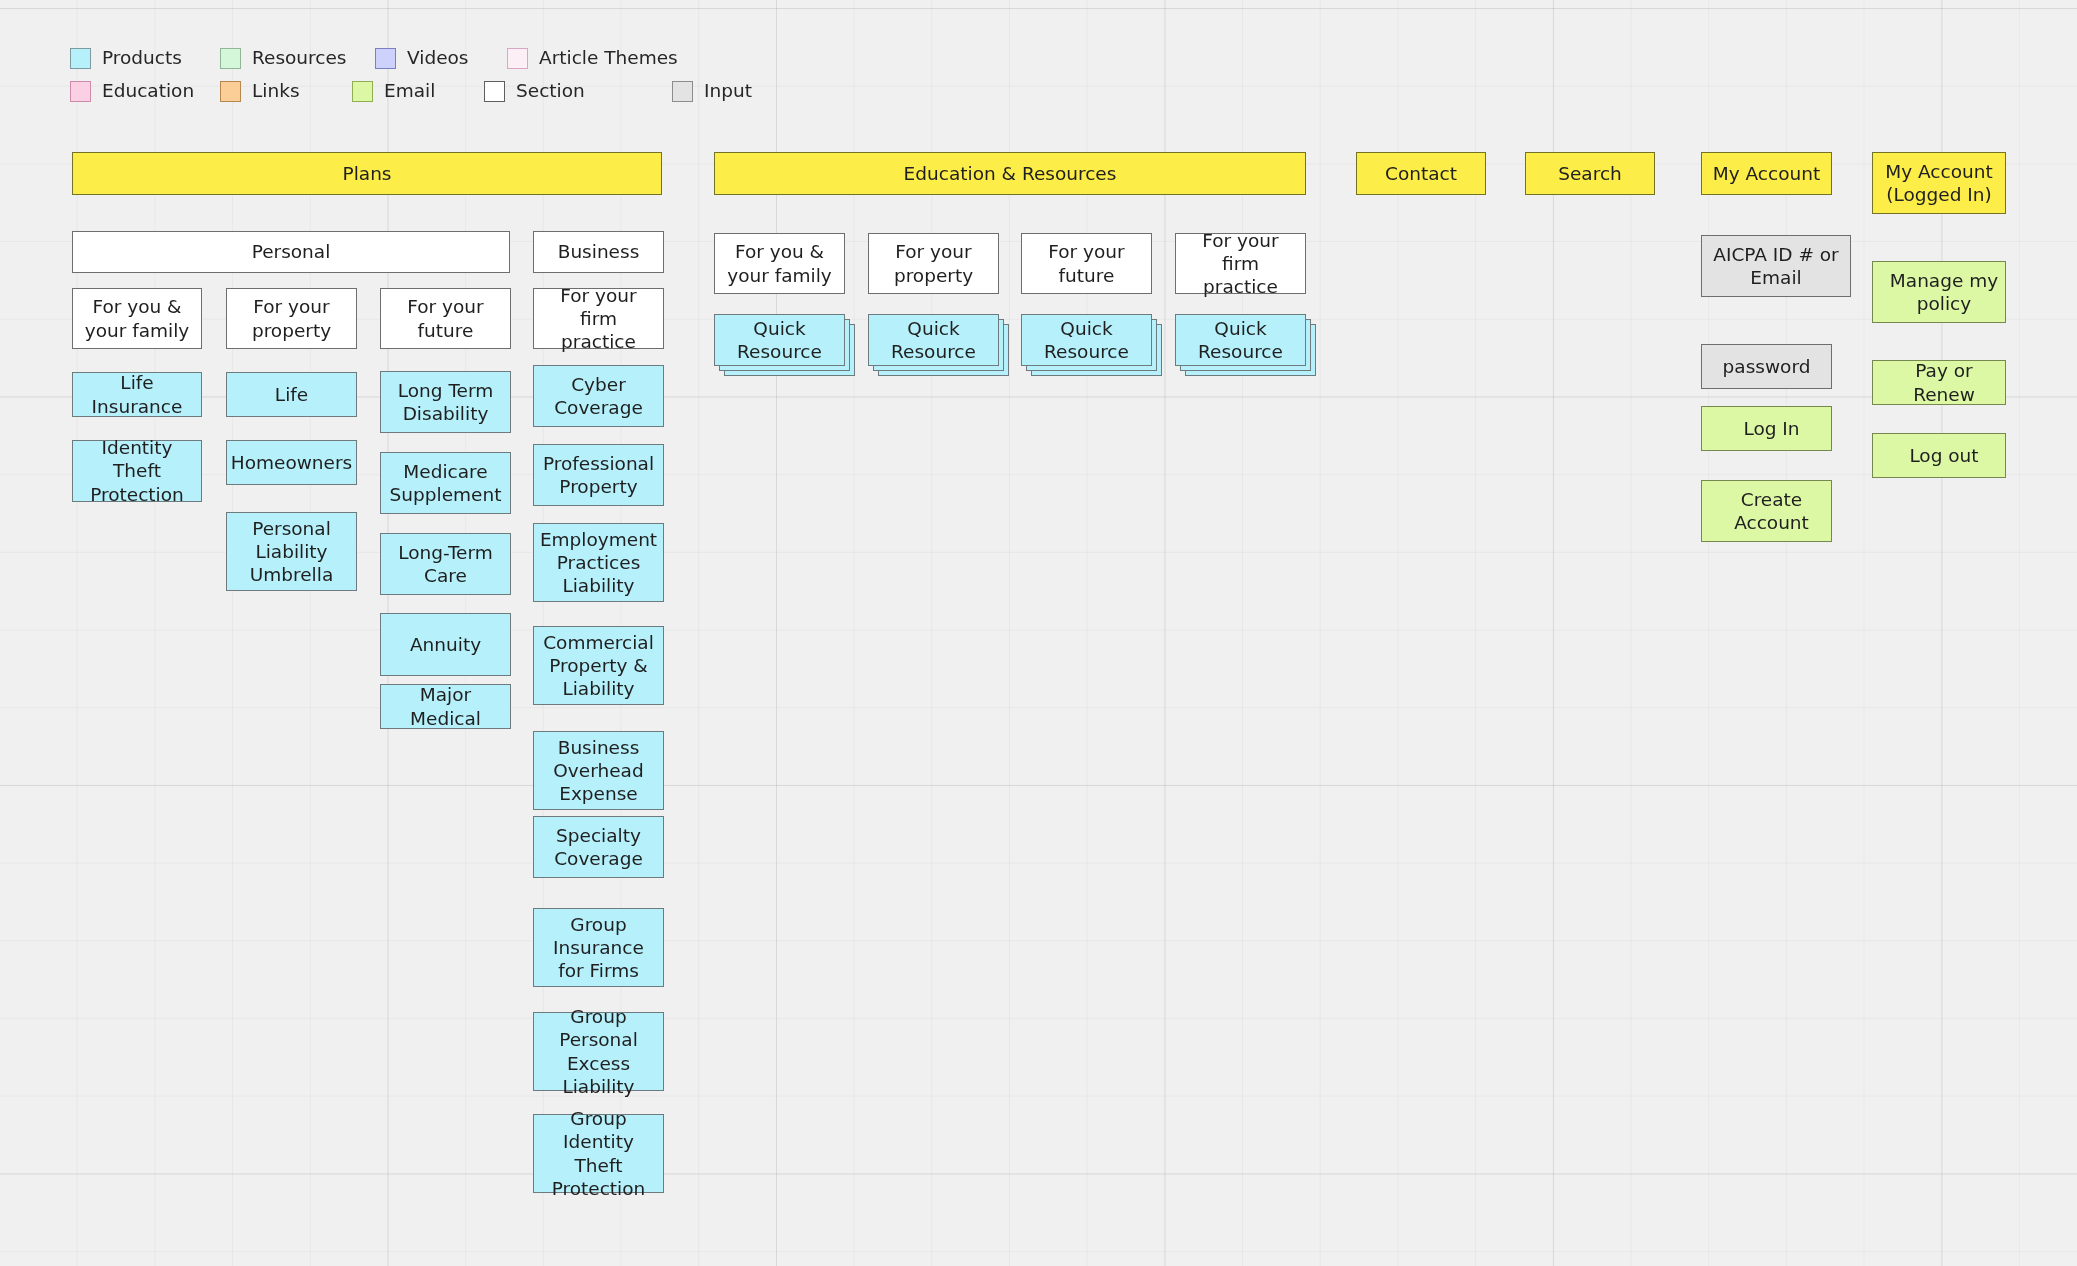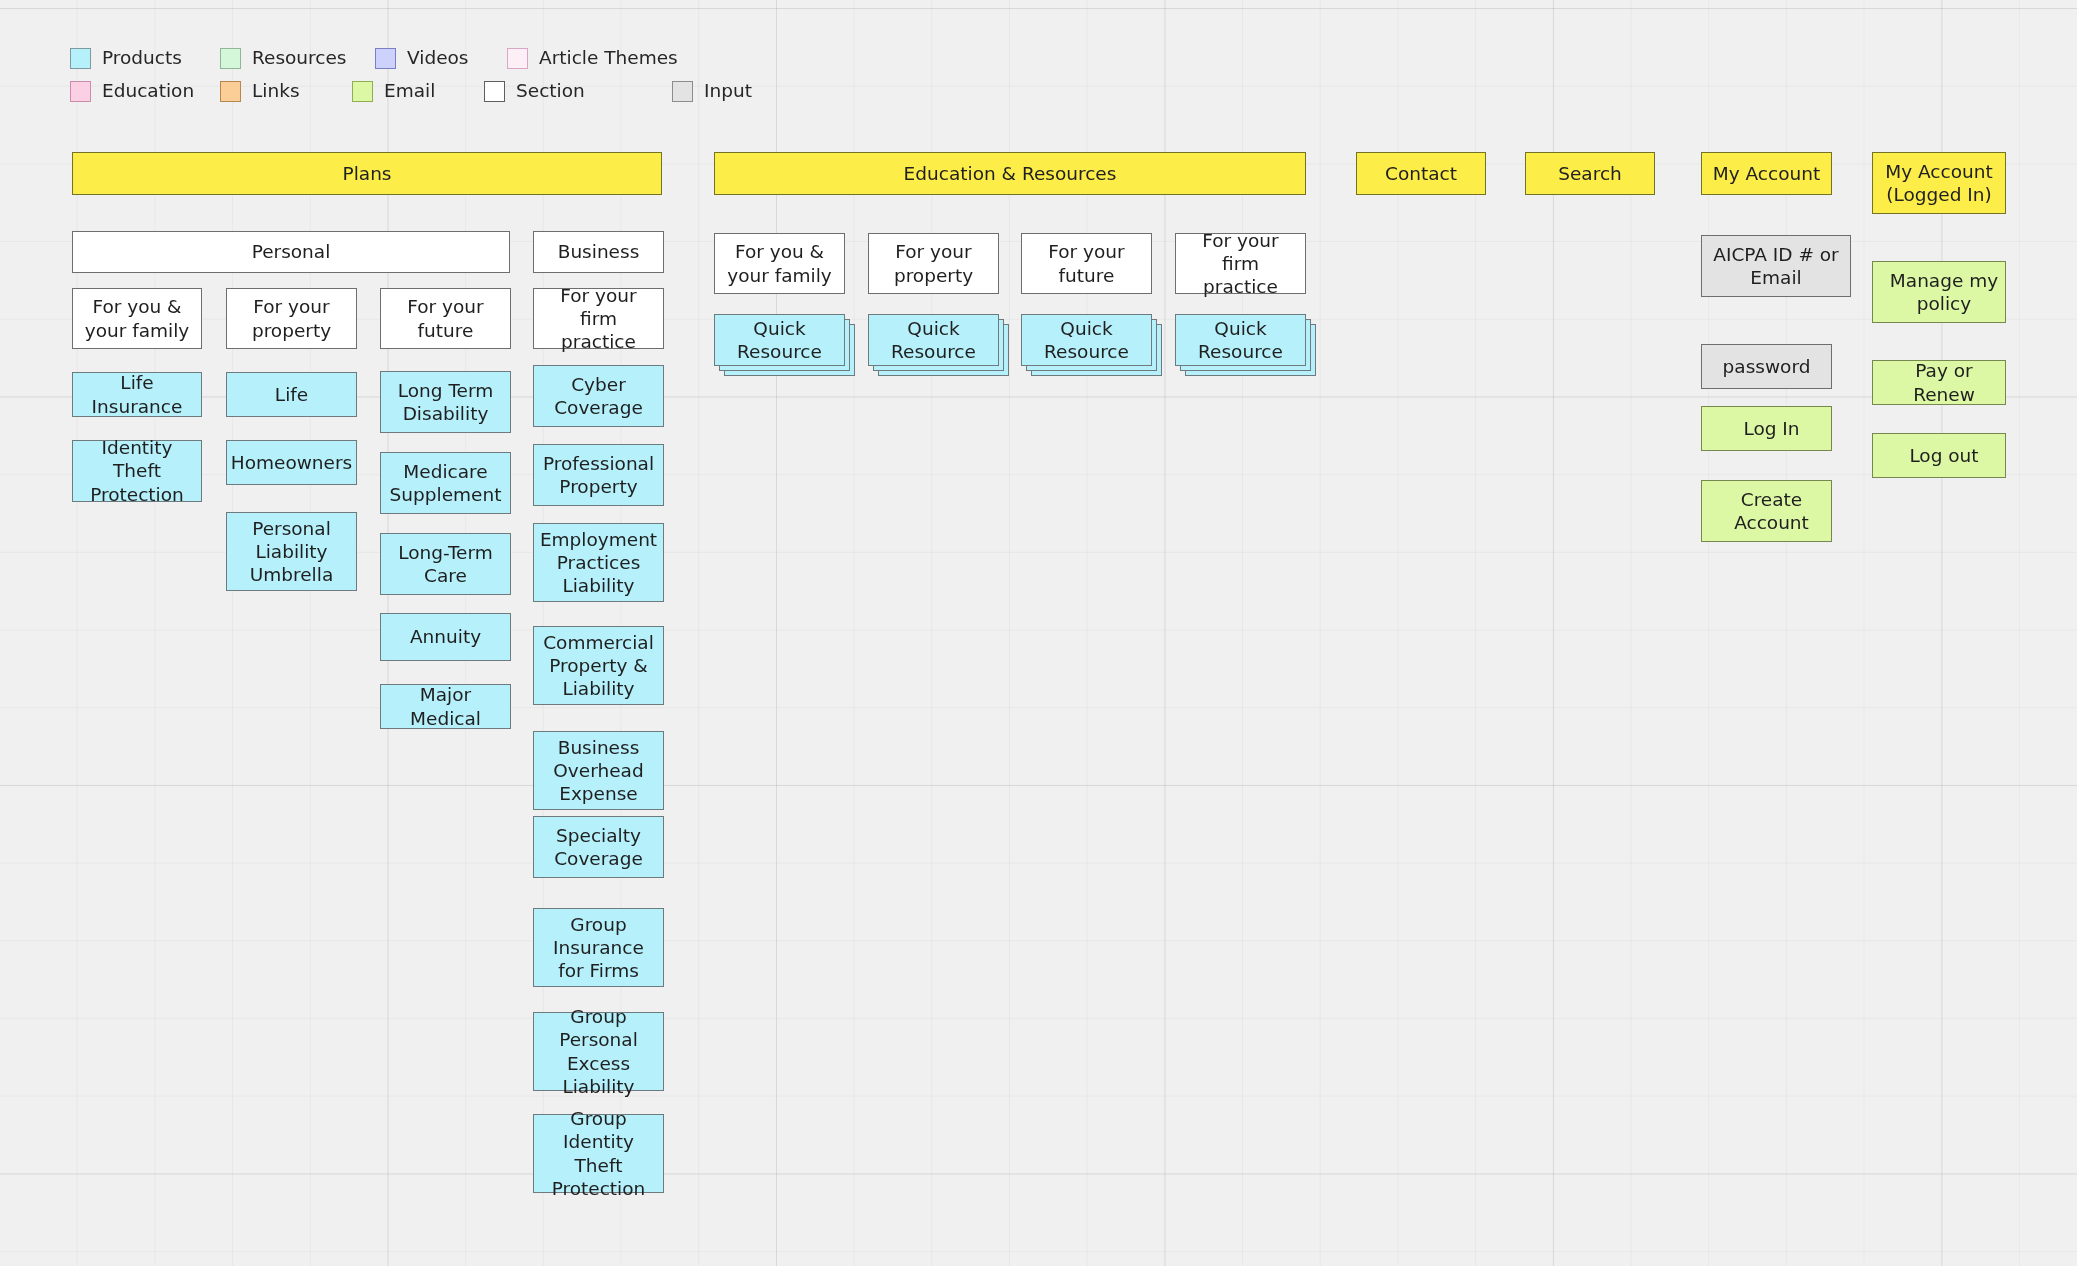--- a/index.html
+++ b/index.html
@@ -166,21 +166,21 @@
 
   <div class="node section" style="left:226px; top:288px; width:131px; height:61px;">For your property</div>
   <div class="node products" style="left:226px; top:372px; width:131px; height:45px;">Life</div>
   <div class="node products" style="left:226px; top:440px; width:131px; height:45px;">Homeowners</div>
   <div class="node products" style="left:226px; top:512px; width:131px; height:79px;">Personal Liability Umbrella</div>
 
   <div class="node section" style="left:380px; top:288px; width:131px; height:61px;">For your future</div>
   <div class="node products" style="left:380px; top:371px; width:131px; height:62px;">Long Term Disability</div>
   <div class="node products" style="left:380px; top:452px; width:131px; height:62px;">Medicare Supplement</div>
   <div class="node products" style="left:380px; top:533px; width:131px; height:62px;">Long-Term Care</div>
-  <div class="node products" style="left:380px; top:613px; width:131px; height:48px;">Annuity</div>
+  <div class="node products" style="left:380px; top:613px; width:131px; height:63px;">Annuity</div>
   <div class="node products" style="left:380px; top:684px; width:131px; height:45px;">Major Medical</div>
 
   <div class="node section" style="left:533px; top:288px; width:131px; height:61px;">For your firm practice</div>
   <div class="node products" style="left:533px; top:365px; width:131px; height:62px;">Cyber Coverage</div>
   <div class="node products" style="left:533px; top:444px; width:131px; height:62px;">Professional Property</div>
   <div class="node products" style="left:533px; top:523px; width:131px; height:79px;">Employment Practices Liability</div>
   <div class="node products" style="left:533px; top:626px; width:131px; height:79px;">Commercial Property &amp; Liability</div>
   <div class="node products" style="left:533px; top:731px; width:131px; height:79px;">Business Overhead Expense</div>
   <div class="node products" style="left:533px; top:816px; width:131px; height:62px;">Specialty Coverage</div>
   <div class="node products" style="left:533px; top:908px; width:131px; height:79px;">Group Insurance for Firms</div>

